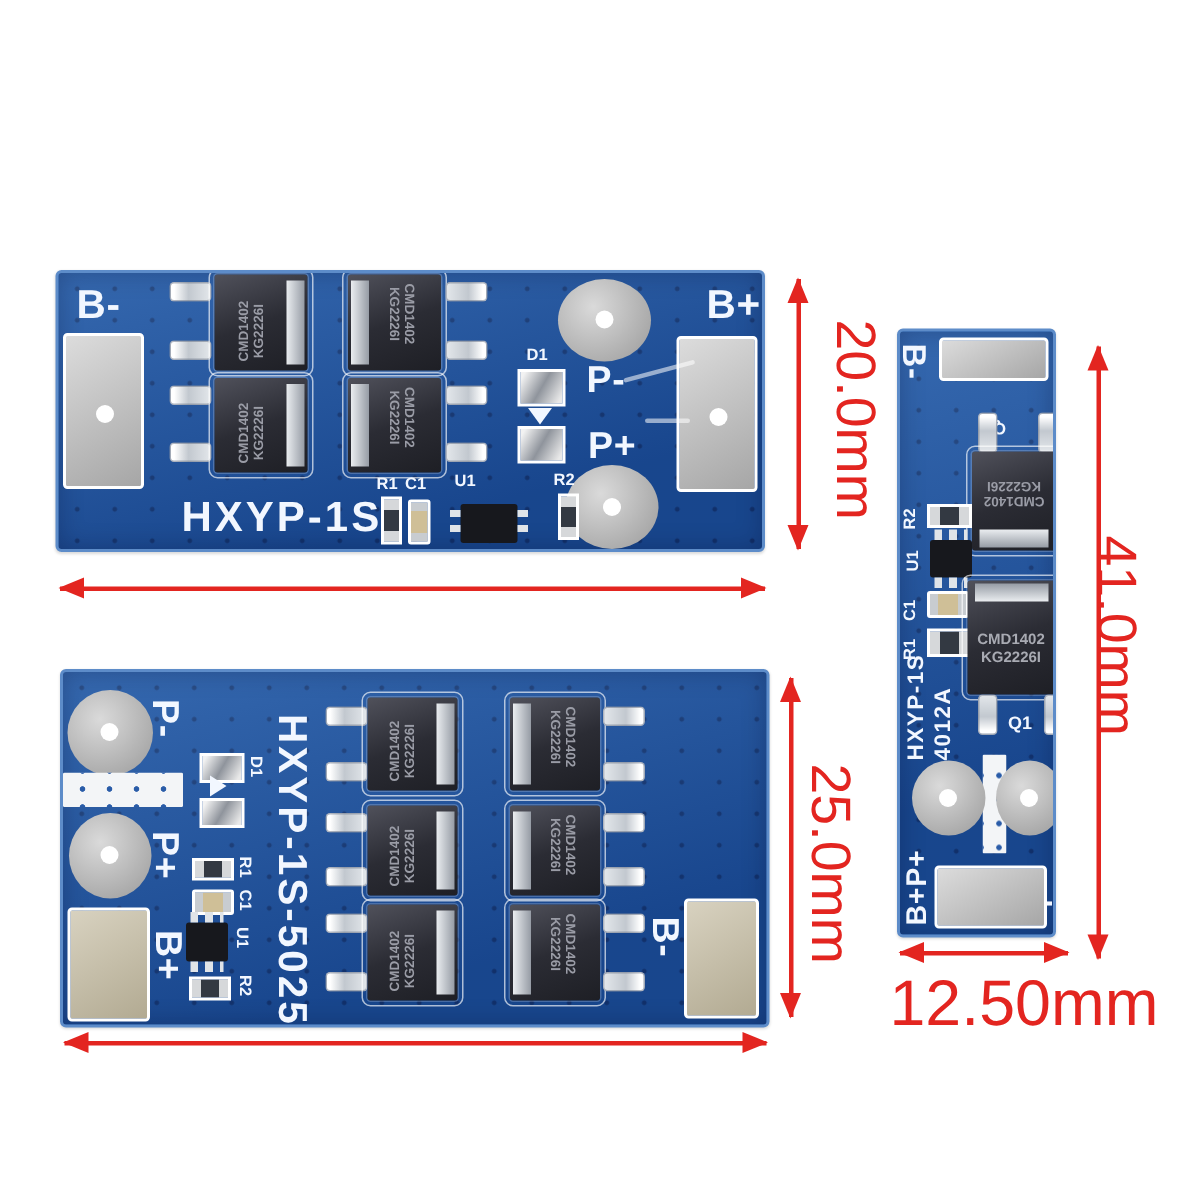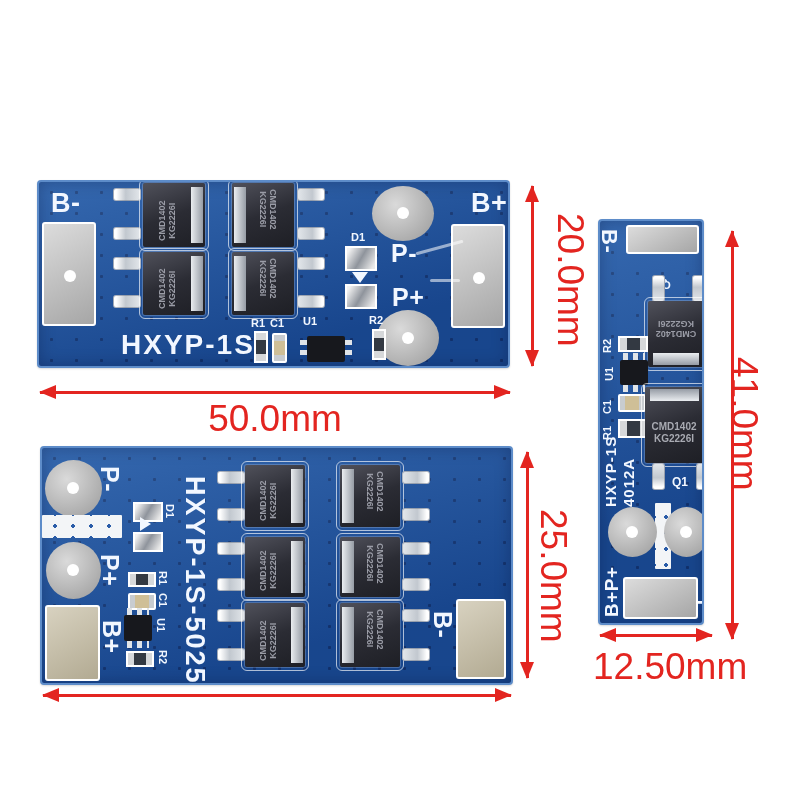--- a/index.html
+++ b/index.html
@@ -100,21 +100,21 @@
   .harrow .ah.l { left:-1px;  border-right:17px solid var(--red,#e32520); }
   .harrow .ah.r { right:-1px; border-left:17px solid var(--red,#e32520); }
   .varrow { position:absolute; width:3px; background:var(--red,#e32520); }
   .varrow .ah { position:absolute; left:-6px; width:0; height:0;
                 border-left:7px solid transparent; border-right:7px solid transparent; }
   .varrow .ah.t { top:-1px;    border-bottom:17px solid var(--red,#e32520); }
   .varrow .ah.b { bottom:-1px; border-top:17px solid var(--red,#e32520); }
   .dim { position:absolute; color:var(--red,#e32520); font-size:37px; line-height:1;
          white-space:nowrap; }
   .dim.c { text-align:center; }
-  .dim.s { font-size:37px; }
+  .dim.s { font-size:43px; }
 </style>
 </head>
 <body>
 
 <div class="stage">
 
   <section class="board b1">
     <span class="sk big" style="left:12px;top:8px">B-</span>
     <span class="pad" style="left:3px;top:40px;width:54px;height:104px">
       <span class="hole" style="left:20px;top:46px"></span>
@@ -196,21 +196,20 @@
     <span class="sk ref" style="left:330px;top:133px">R2</span>
     <span class="res v" style="left:333px;top:147px;width:14px;height:31px"></span>
 
     <span class="sk model1" style="left:82px;top:149px">HXYP-1S</span>
   </section>
 
   <div class="harrow" style="left:40px;top:391px;width:470px">
     <i class="ah l"></i>
       <i class="ah r"></i>
   </div>
-  <div class="dim c" style="left:40px;top:400px;width:470px">50.0mm</div>
   <div class="varrow" style="left:531px;top:186px;height:180px">
     <i class="ah t"></i>
       <i class="ah b"></i>
   </div>
   <div class="dim rot90" style="left:589px;top:213px">20.0mm</div>
 
   <section class="board b2">
     <span class="cpad" style="left:3px;top:12px;width:57px;height:57px">
       <span class="hole" style="left:22px;top:22px"></span>
     </span>

